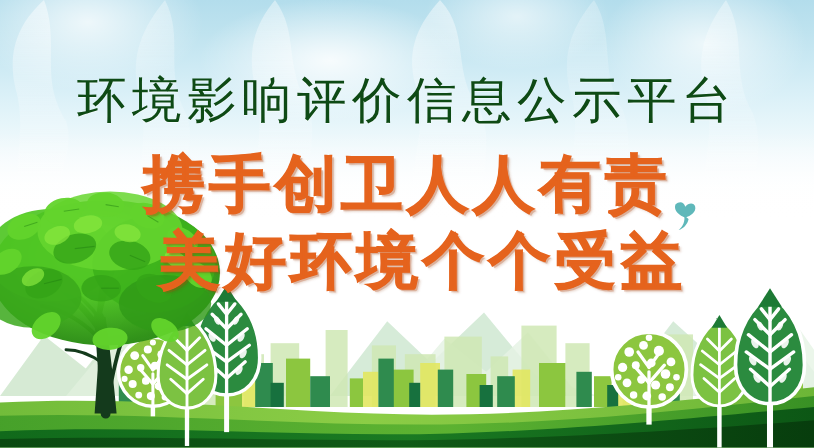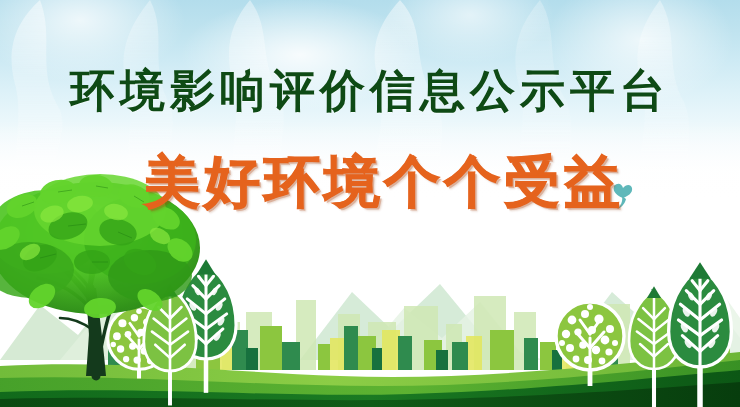--- a/index.html
+++ b/index.html
@@ -36,21 +36,21 @@
 
   
   .layer{position:absolute; left:0; top:0;}
 
   
   .title-cn{
     position:absolute; left:0; top:68px; width:740px;
     text-align:center;
     font-family:"DejaVu Serif", serif;
     font-size:45px;
-    font-weight:700;
+    font-weight:400;
     letter-spacing:5px;
     color:#0e4a15;
     text-shadow:0 1px 0 rgba(255,255,255,.5);
     white-space:nowrap;
     line-height:1;
   }
   .slogan-wrap{
     position:absolute; left:0; top:140px; width:740px;
   }
   .slogan{
@@ -398,16 +398,17 @@
   <svg class="layer" width="740" height="407" viewBox="0 0 740 407">
     <g fill="#5fb8ba">
       <path d="M614,186 C618,182 622,184 623,188 C626,184 631,184 632,188 C633,193 628,196 623,198 C618,196 612,192 614,186 Z"></path>
       <path d="M622,196 C623,201 621,206 617,209 C621,208 625,204 626,199 Z"></path>
     </g>
   </svg>
 
   <div class="title-cn">环境影响评价信息公示平台</div>
 
   <div class="slogan-wrap">
+    <div class="slogan slogan-1">携手创卫人人有责</div>
     <div class="slogan slogan-2">美好环境个个受益</div>
   </div>
 
 </div>
 
 </body></html>

